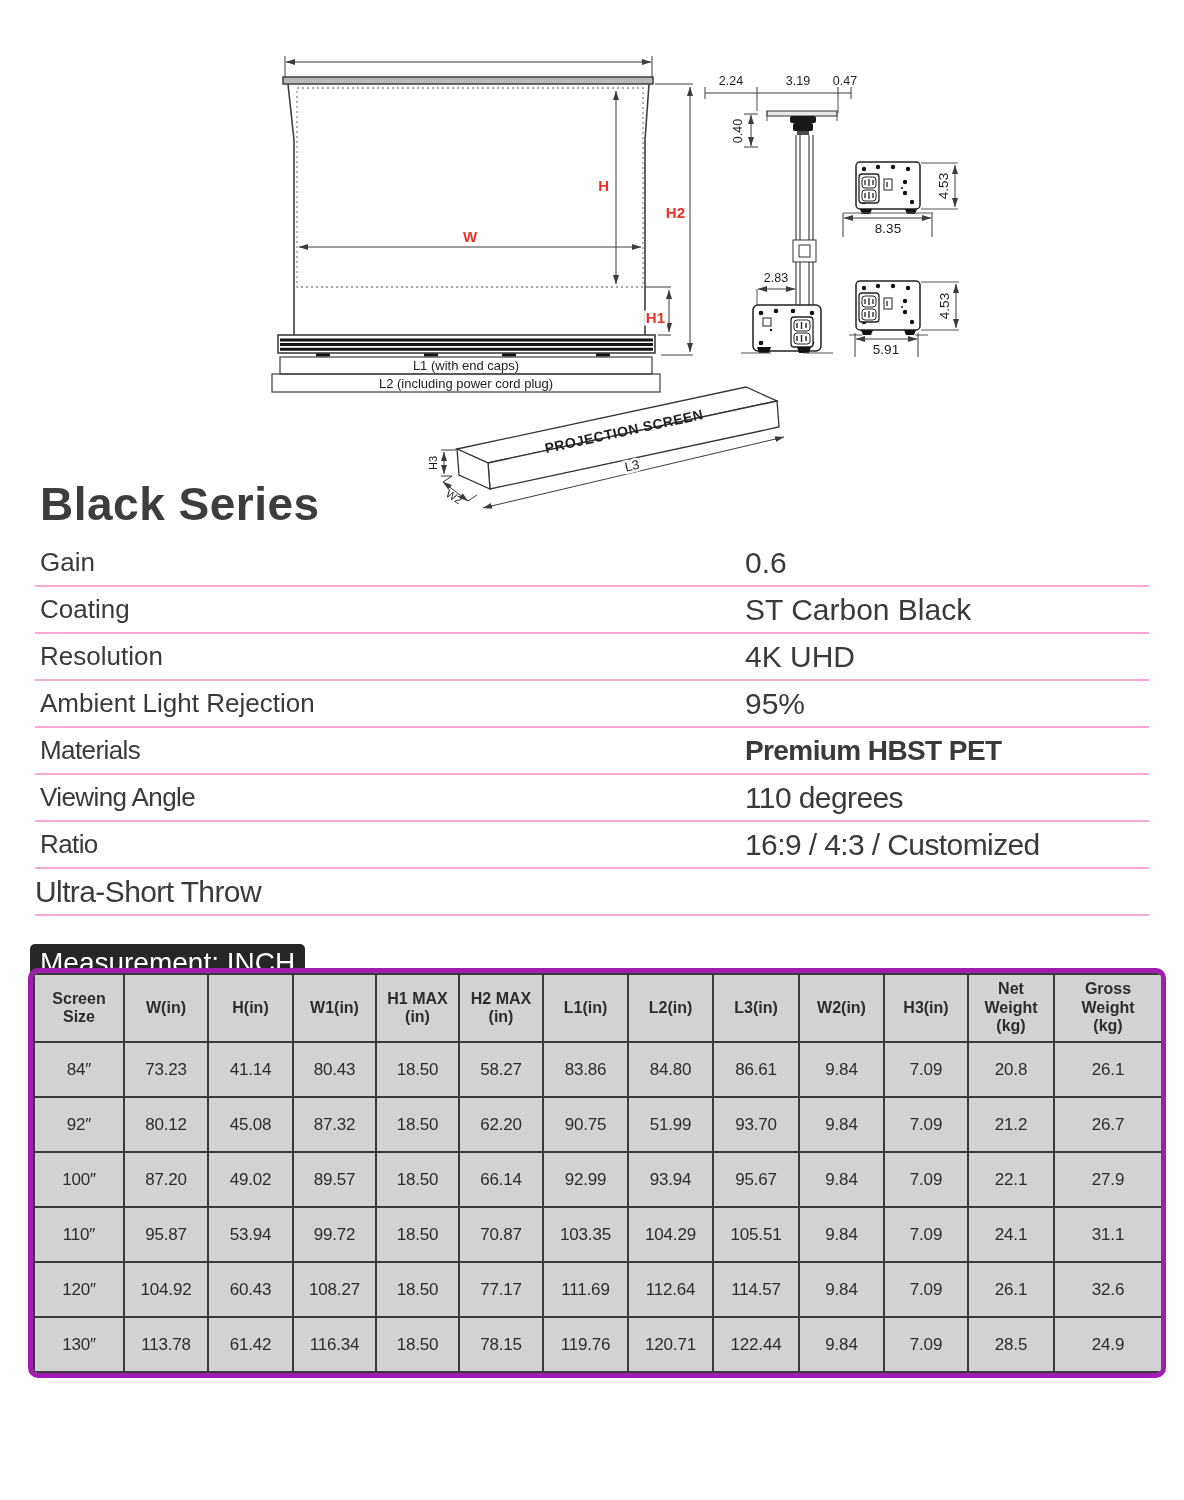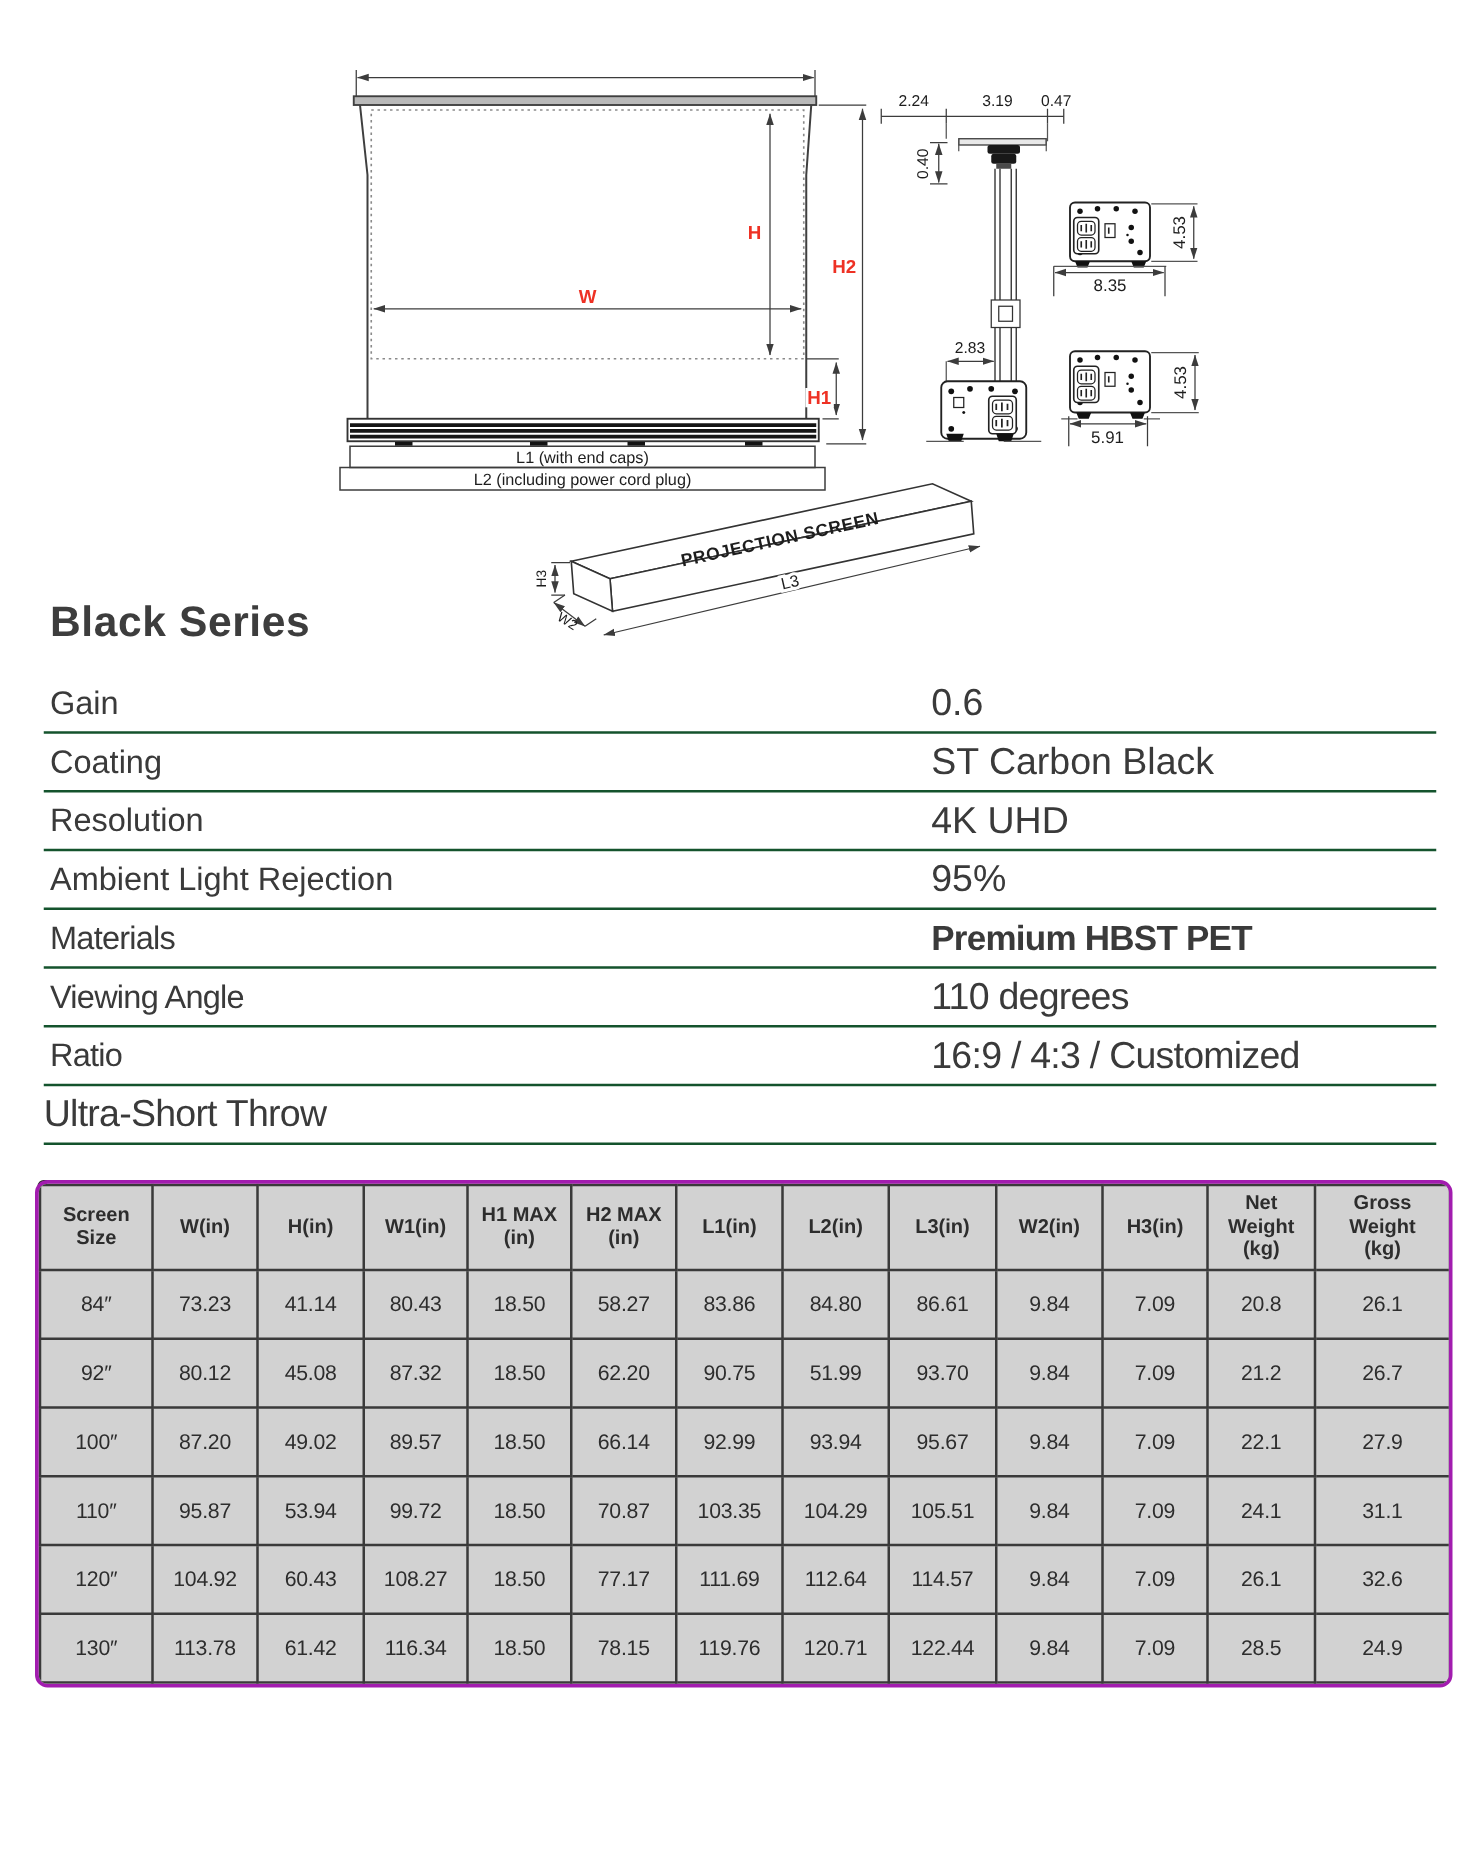--- a/index.html
+++ b/index.html
@@ -12,38 +12,38 @@
   svg{display:block;}
   .dim{stroke:#3c3c3c;stroke-width:1;fill:none;}
   .edge{stroke:#3f3f3f;stroke-width:1.6;fill:none;}
   .thin{stroke:#555;stroke-width:1;fill:none;}
   .dt{font-size:12.5px;fill:#1d1d1d;}
   .lbl{font-size:13px;fill:#1d1d1d;}
   .redlbl{font-size:15px;font-weight:700;fill:#ee3124;}
   .halo{paint-order:stroke;stroke:#ffffff;stroke-width:5px;}
   
   #page-title{
-    position:absolute;top:481px;left:40px;font-size:34px;font-weight:700;
+    position:absolute;top:481px;left:40px;font-size:46px;font-weight:700;
     color:#3d3d3d;letter-spacing:.5px;line-height:1;
   }
   #spec-list{position:absolute;top:540px;left:35px;width:1114px;}
-  .spec-row{display:flex;align-items:center;height:45px;border-bottom:2px solid #14532d;}
+  .spec-row{display:flex;align-items:center;height:45px;border-bottom:2px solid #f9a8d4;}
   .spec-label{flex:0 0 705px;font-size:26px;color:#3a3a3a;padding-left:5px;}
   .spec-value{font-size:30px;color:#3a3a3a;}
   .cond .spec-label,.cond .spec-value{letter-spacing:-0.6px;}
   .boldval .spec-value{font-weight:700;font-size:28px;}
   
   #measure-badge{
     position:absolute;top:944px;left:30px;background:#262626;color:#fff;
     font-size:28px;padding:3px 10px 5px 10px;border-radius:5px;
   }
   
   #table-wrap{
-    position:absolute;top:944px;left:28px;width:1128px;border-radius:10px;
-    overflow:hidden;background:#d2d2d2;border:3px solid #a21caf;
+    position:absolute;top:968px;left:28px;width:1128px;border-radius:10px;
+    overflow:hidden;background:#d2d2d2;border:5px solid #a21caf;
   }
   table{border-collapse:collapse;table-layout:fixed;width:1128px;}
   th,td{border:2px solid #3a3a3a;background:#d2d2d2;text-align:center;vertical-align:middle;color:#2d2d2d;}
   th{font-size:16px;font-weight:700;line-height:1.15;white-space:pre-line;height:62px;padding:2px 1px;}
   td{font-size:17px;height:51px;letter-spacing:-0.2px;}
 </style>
 </head>
 <body>
 
 <div id="diagram-wrap">

